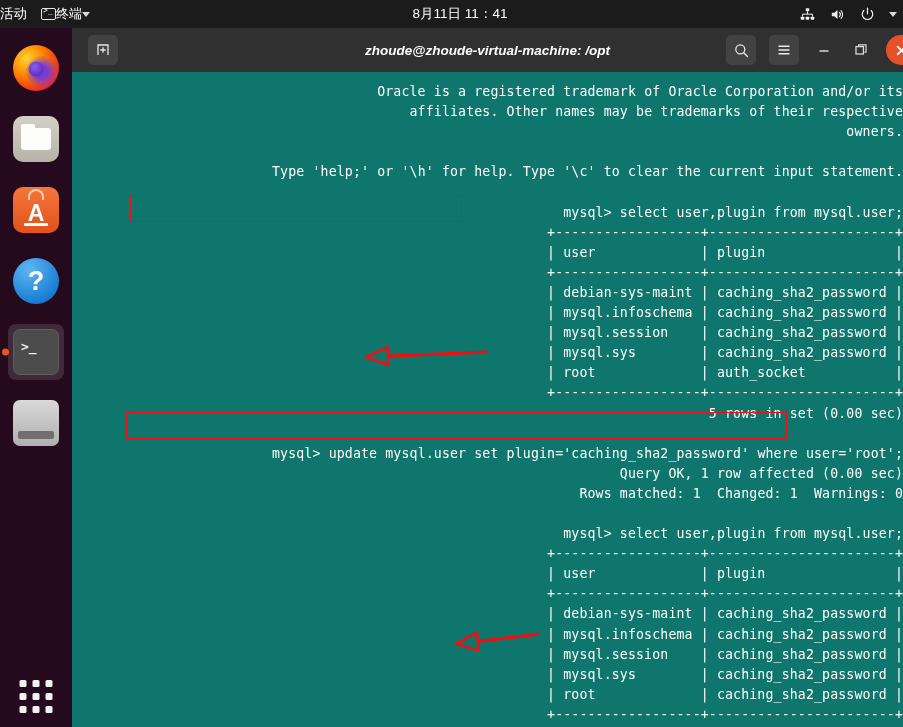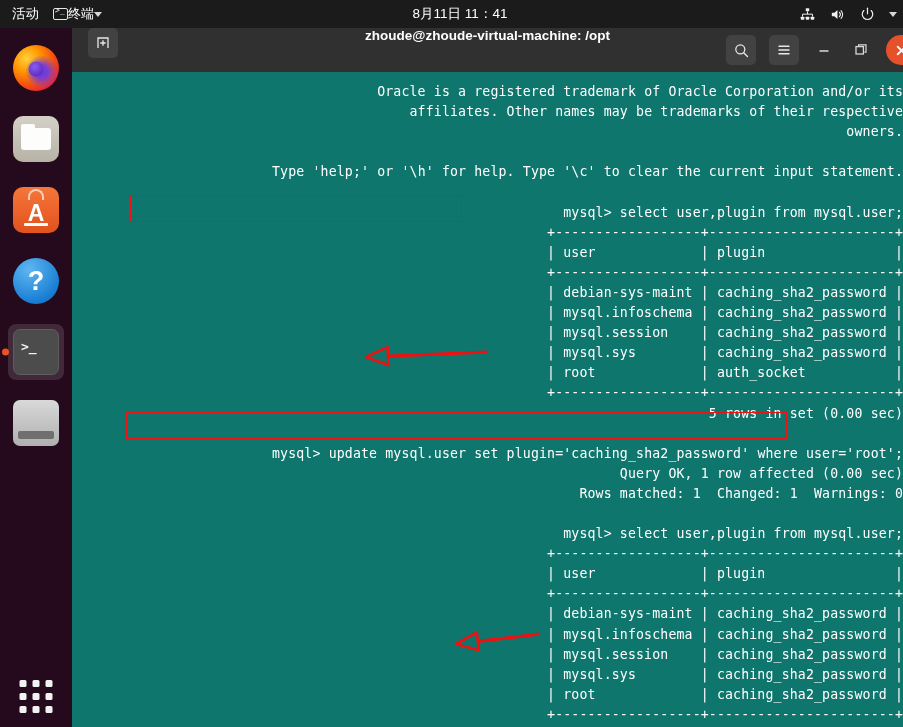--- a/index.html
+++ b/index.html
@@ -11,21 +11,21 @@
   }
   #root { position: relative; width: 903px; height: 727px; }
 
   
   .topbar {
     position: absolute; left: 0; top: 0; width: 903px; height: 28px;
     background: #1b1b1b; color: #ffffff;
     display: flex; align-items: center;
     font-size: 13px;
   }
-  .topbar-left { display: flex; align-items: center; gap: 14px; padding-left: 12px; }
+  .topbar-left { display: flex; align-items: center; gap: 14px; }
   .activities { font-size: 13.5px; color: #ffffff; }
   .app-menu { display: flex; align-items: center; }
   .term-mini-icon {
     width: 15px; height: 12px; border: 1.5px solid #e6e6e6; border-radius: 2px;
     position: relative; display: inline-block;
   }
   .term-mini-icon::before {
     content: ">"; position: absolute; left: 1px; top: -3px;
     font-size: 8px; color: #e6e6e6; font-family: "DejaVu Sans Mono", monospace;
   }
@@ -125,22 +125,22 @@
     gap: 6px;
   }
   .dock-grid i { display: block; width: 7px; height: 7px; background: #f2f2f2; border-radius: 1.5px; }
 
   
   .window {
     position: absolute; left: 72px; top: 28px; width: 831px; height: 699px;
     background: #2e0a22; display: flex; flex-direction: column;
   }
   .titlebar {
-    height: 44px; background: #303030; display: flex; 
-    position: relative; flex: 0 0 44px;
+    height: 44px; background: #303030; display: flex; align-items: center;
+    position: relative; flex: 0 0 44px; font-style: italic;
   }
   .tb-btn {
     width: 30px; height: 30px; border-radius: 5px; background: #424242;
     display: flex; align-items: center; justify-content: center;
     color: #e8e8e8;
   }
   .tb-newtab { margin-left: 16px; }
   .tb-title {
     position: absolute; left: 0; right: 0; text-align: center;
     color: #ffffff; font-size: 13.5px; font-weight: bold;

